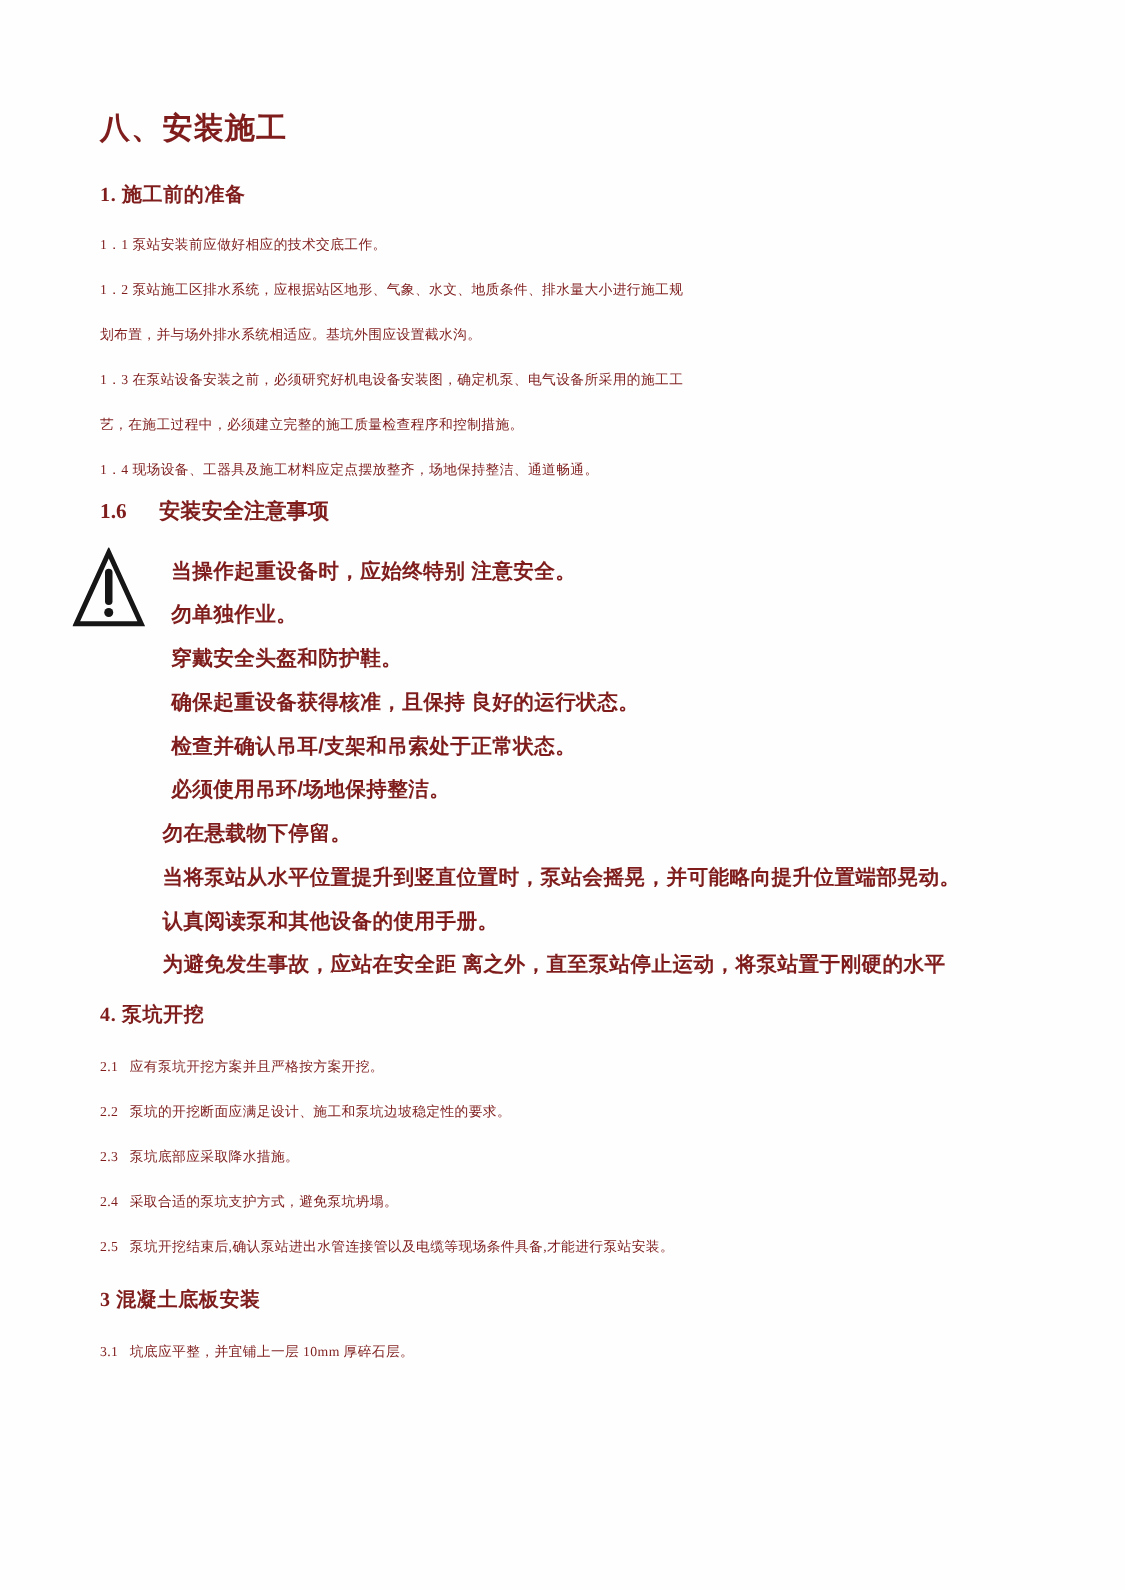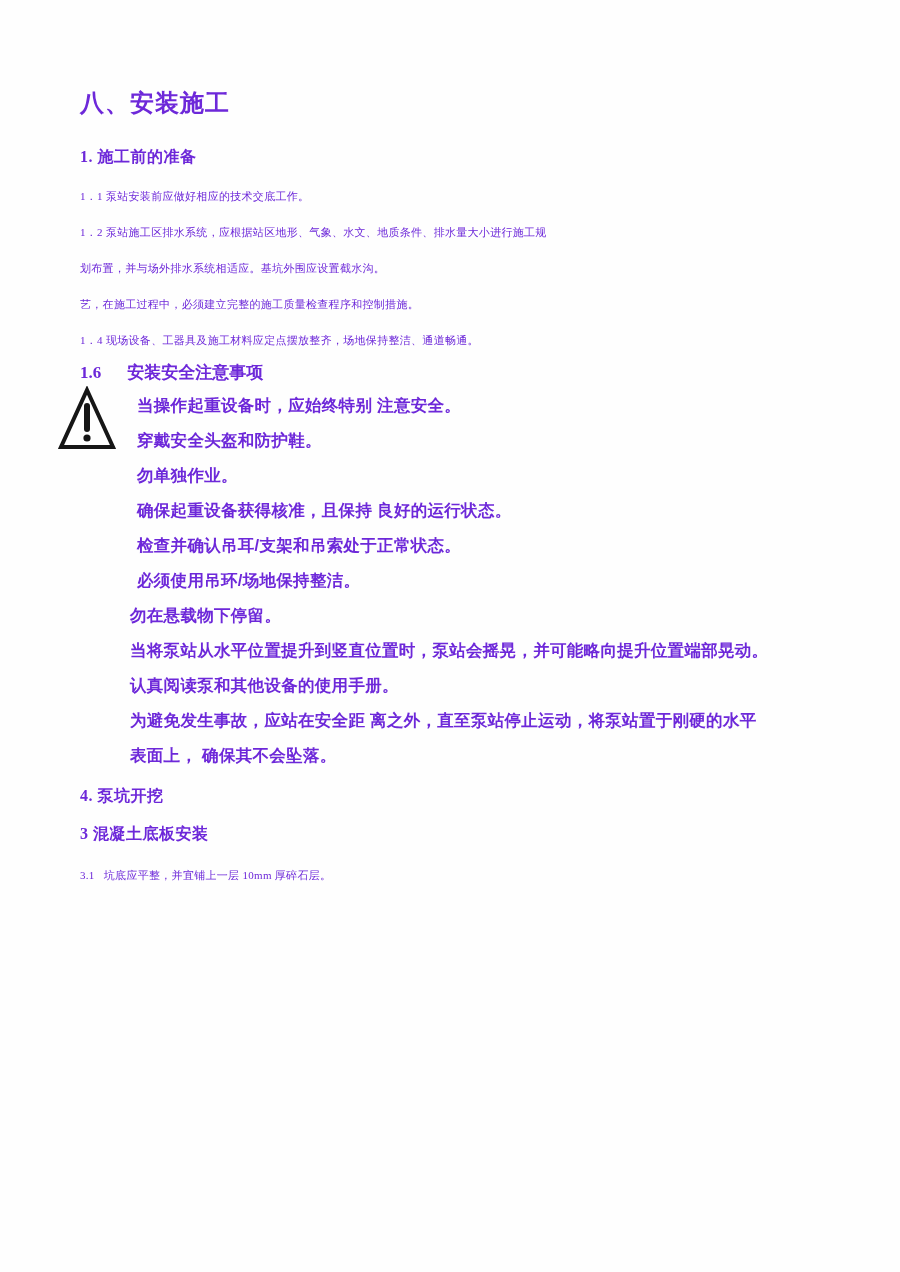--- a/index.html
+++ b/index.html
@@ -8,21 +8,21 @@
     background: #e8e8e8;
   }
   .page {
     position: relative;
     width: 900px;
     height: 1272px;
     margin: 0 auto;
     background: #fefefe;
     box-sizing: border-box;
     padding: 88px 40px 0 80px;
-    color: #6d28d9;
+    color: #7f1d1d;
     font-family: "Liberation Serif", "DejaVu Serif", serif;
     overflow: hidden;
   }
   .doc-title {
     margin: 0;
     font-size: 24px;
     line-height: 30px;
     font-weight: 700;
     letter-spacing: 1px;
   }
@@ -47,21 +47,21 @@
   .subheading-1-6 {
     margin: 0;
     font-size: 17px;
     line-height: 30px;
     font-weight: 700;
     white-space: pre-wrap;
   }
   .subheading-1-6 .sub-text { margin-left: 26px; }
   .safety-block {
     position: relative;
-    margin-top: 0;
+    margin-top: 16px;
   }
   .safety {
     margin: 0;
     font-size: 16.5px;
     line-height: 35px;
     font-weight: 700;
     font-family: "Liberation Sans", "DejaVu Sans", sans-serif;
     white-space: pre-wrap;
     padding-left: 57px;
     letter-spacing: 0.3px;
@@ -81,47 +81,54 @@
 <div class="page">
 
   <h1 class="doc-title">八、安装施工</h1>
 
   <h2 class="section-heading s1">1. 施工前的准备</h2>
 
   <div class="para-group g1">
     <p class="line">1．1 泵站安装前应做好相应的技术交底工作。</p>
     <p class="line">1．2 泵站施工区排水系统，应根据站区地形、气象、水文、地质条件、排水量大小进行施工规</p>
     <p class="line">划布置，并与场外排水系统相适应。基坑外围应设置截水沟。</p>
+    <p class="line">1．3 在泵站设备安装之前，必须研究好机电设备安装图，确定机泵、电气设备所采用的施工工</p>
     <p class="line">艺，在施工过程中，必须建立完整的施工质量检查程序和控制措施。</p>
     <p class="line">1．4 现场设备、工器具及施工材料应定点摆放整齐，场地保持整洁、通道畅通。</p>
   </div>
 
   <p class="subheading-1-6"><span class="sub-num">1.6</span><span class="sub-text">安装安全注意事项</span></p>
 
   <div class="safety-block">
     <svg class="warning-triangle" viewBox="0 0 58 66" aria-hidden="true">
       <path d="M29 4 L55 61 L3 61 Z" fill="none" stroke="#161616" stroke-width="4" stroke-linejoin="miter"></path>
       <path d="M29 20 L29 43" stroke="#161616" stroke-width="6" stroke-linecap="round"></path>
       <circle cx="29" cy="52" r="3.6" fill="#161616"></circle>
     </svg>
     <p class="safety a">当操作起重设备时，应始终特别 注意安全。</p>
+    <p class="safety a">勿单独作业。</p>
     <p class="safety a">穿戴安全头盔和防护鞋。</p>
-    <p class="safety a">勿单独作业。</p>
     <p class="safety a">确保起重设备获得核准，且保持 良好的运行状态。</p>
     <p class="safety a">检查并确认吊耳/支架和吊索处于正常状态。</p>
     <p class="safety a">必须使用吊环/场地保持整洁。</p>
     <p class="safety b">勿在悬载物下停留。</p>
     <p class="safety b">当将泵站从水平位置提升到竖直位置时，泵站会摇晃，并可能略向提升位置端部晃动。</p>
     <p class="safety b">认真阅读泵和其他设备的使用手册。</p>
     <p class="safety b">为避免发生事故，应站在安全距 离之外，直至泵站停止运动，将泵站置于刚硬的水平</p>
-    <p class="safety b">表面上， 确保其不会坠落。</p>
   </div>
 
   <h2 class="section-heading s2">4. 泵坑开挖</h2>
 
+  <div class="para-group g2">
+    <p class="line">2.1   应有泵坑开挖方案并且严格按方案开挖。</p>
+    <p class="line">2.2   泵坑的开挖断面应满足设计、施工和泵坑边坡稳定性的要求。</p>
+    <p class="line">2.3   泵坑底部应采取降水措施。</p>
+    <p class="line">2.4   采取合适的泵坑支护方式，避免泵坑坍塌。</p>
+    <p class="line">2.5   泵坑开挖结束后,确认泵站进出水管连接管以及电缆等现场条件具备,才能进行泵站安装。</p>
+  </div>
 
   <h2 class="section-heading s3">3   混凝土底板安装</h2>
 
   <div class="para-group g3">
     <p class="line">3.1   坑底应平整，并宜铺上一层 10mm 厚碎石层。</p>
   </div>
 
 </div>
 
 </body></html>

